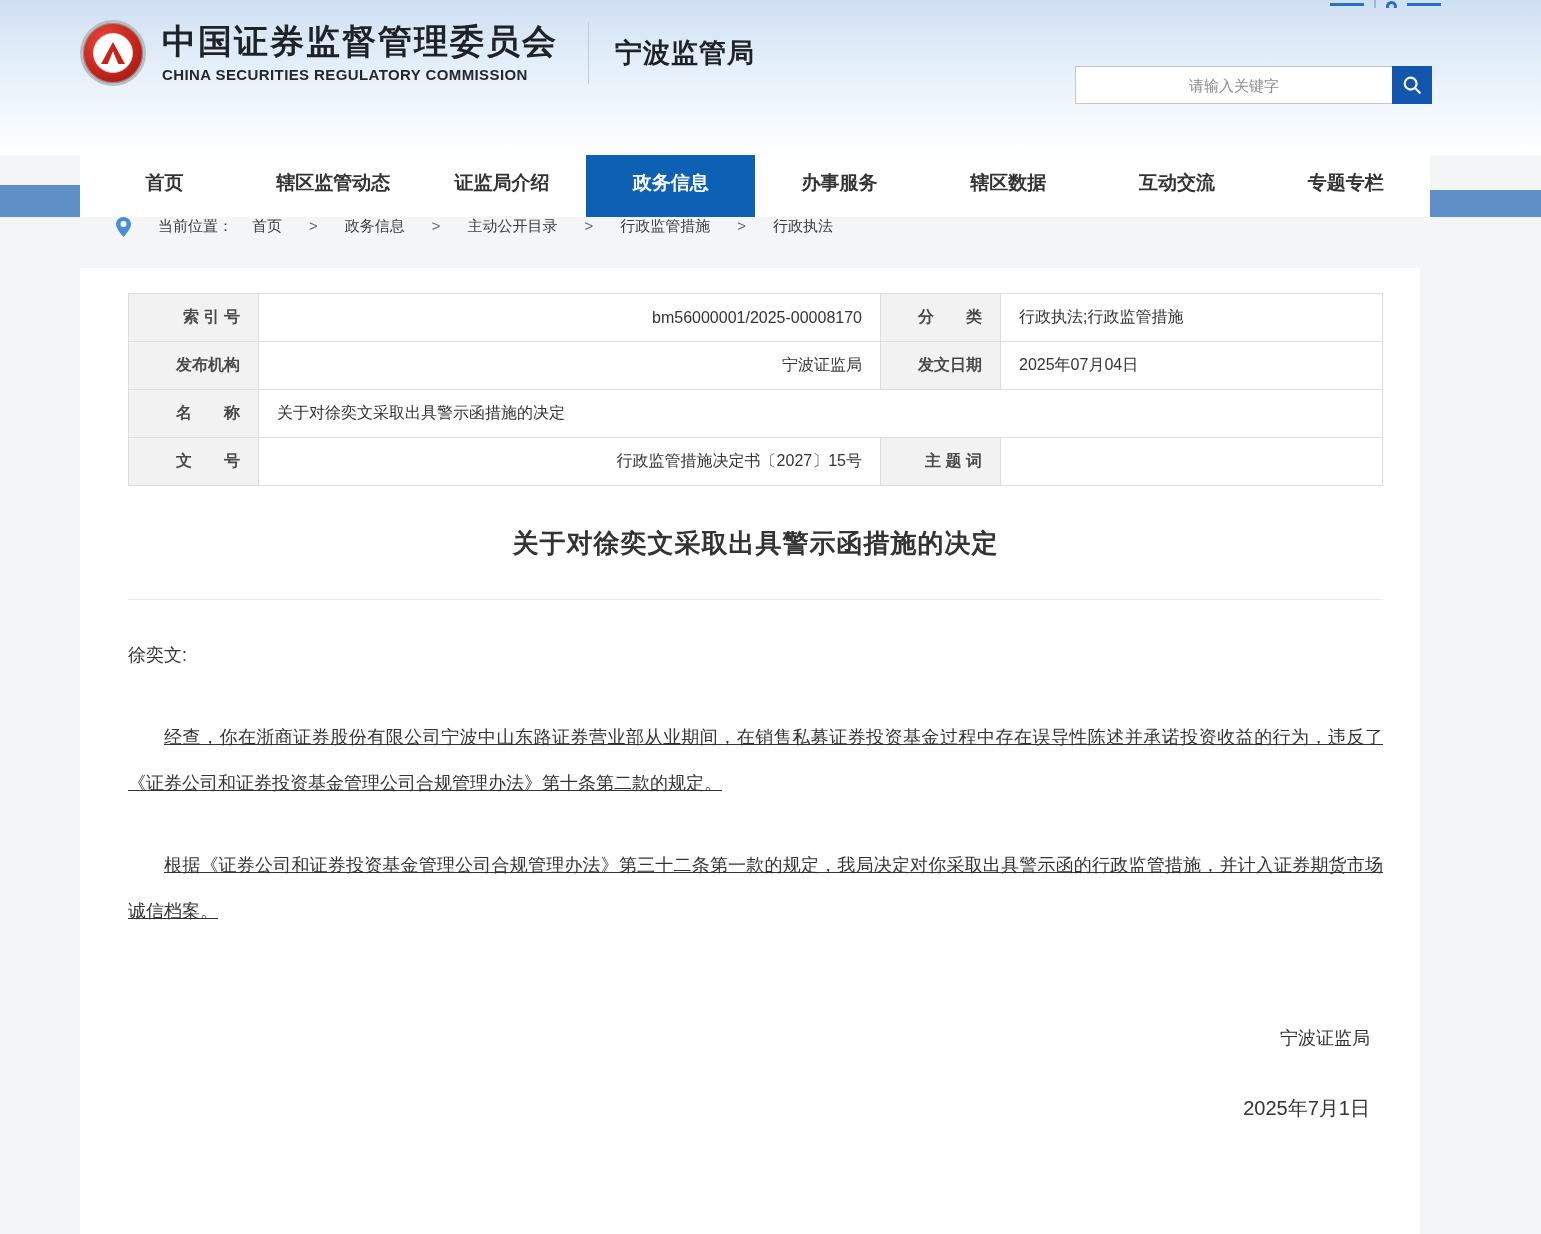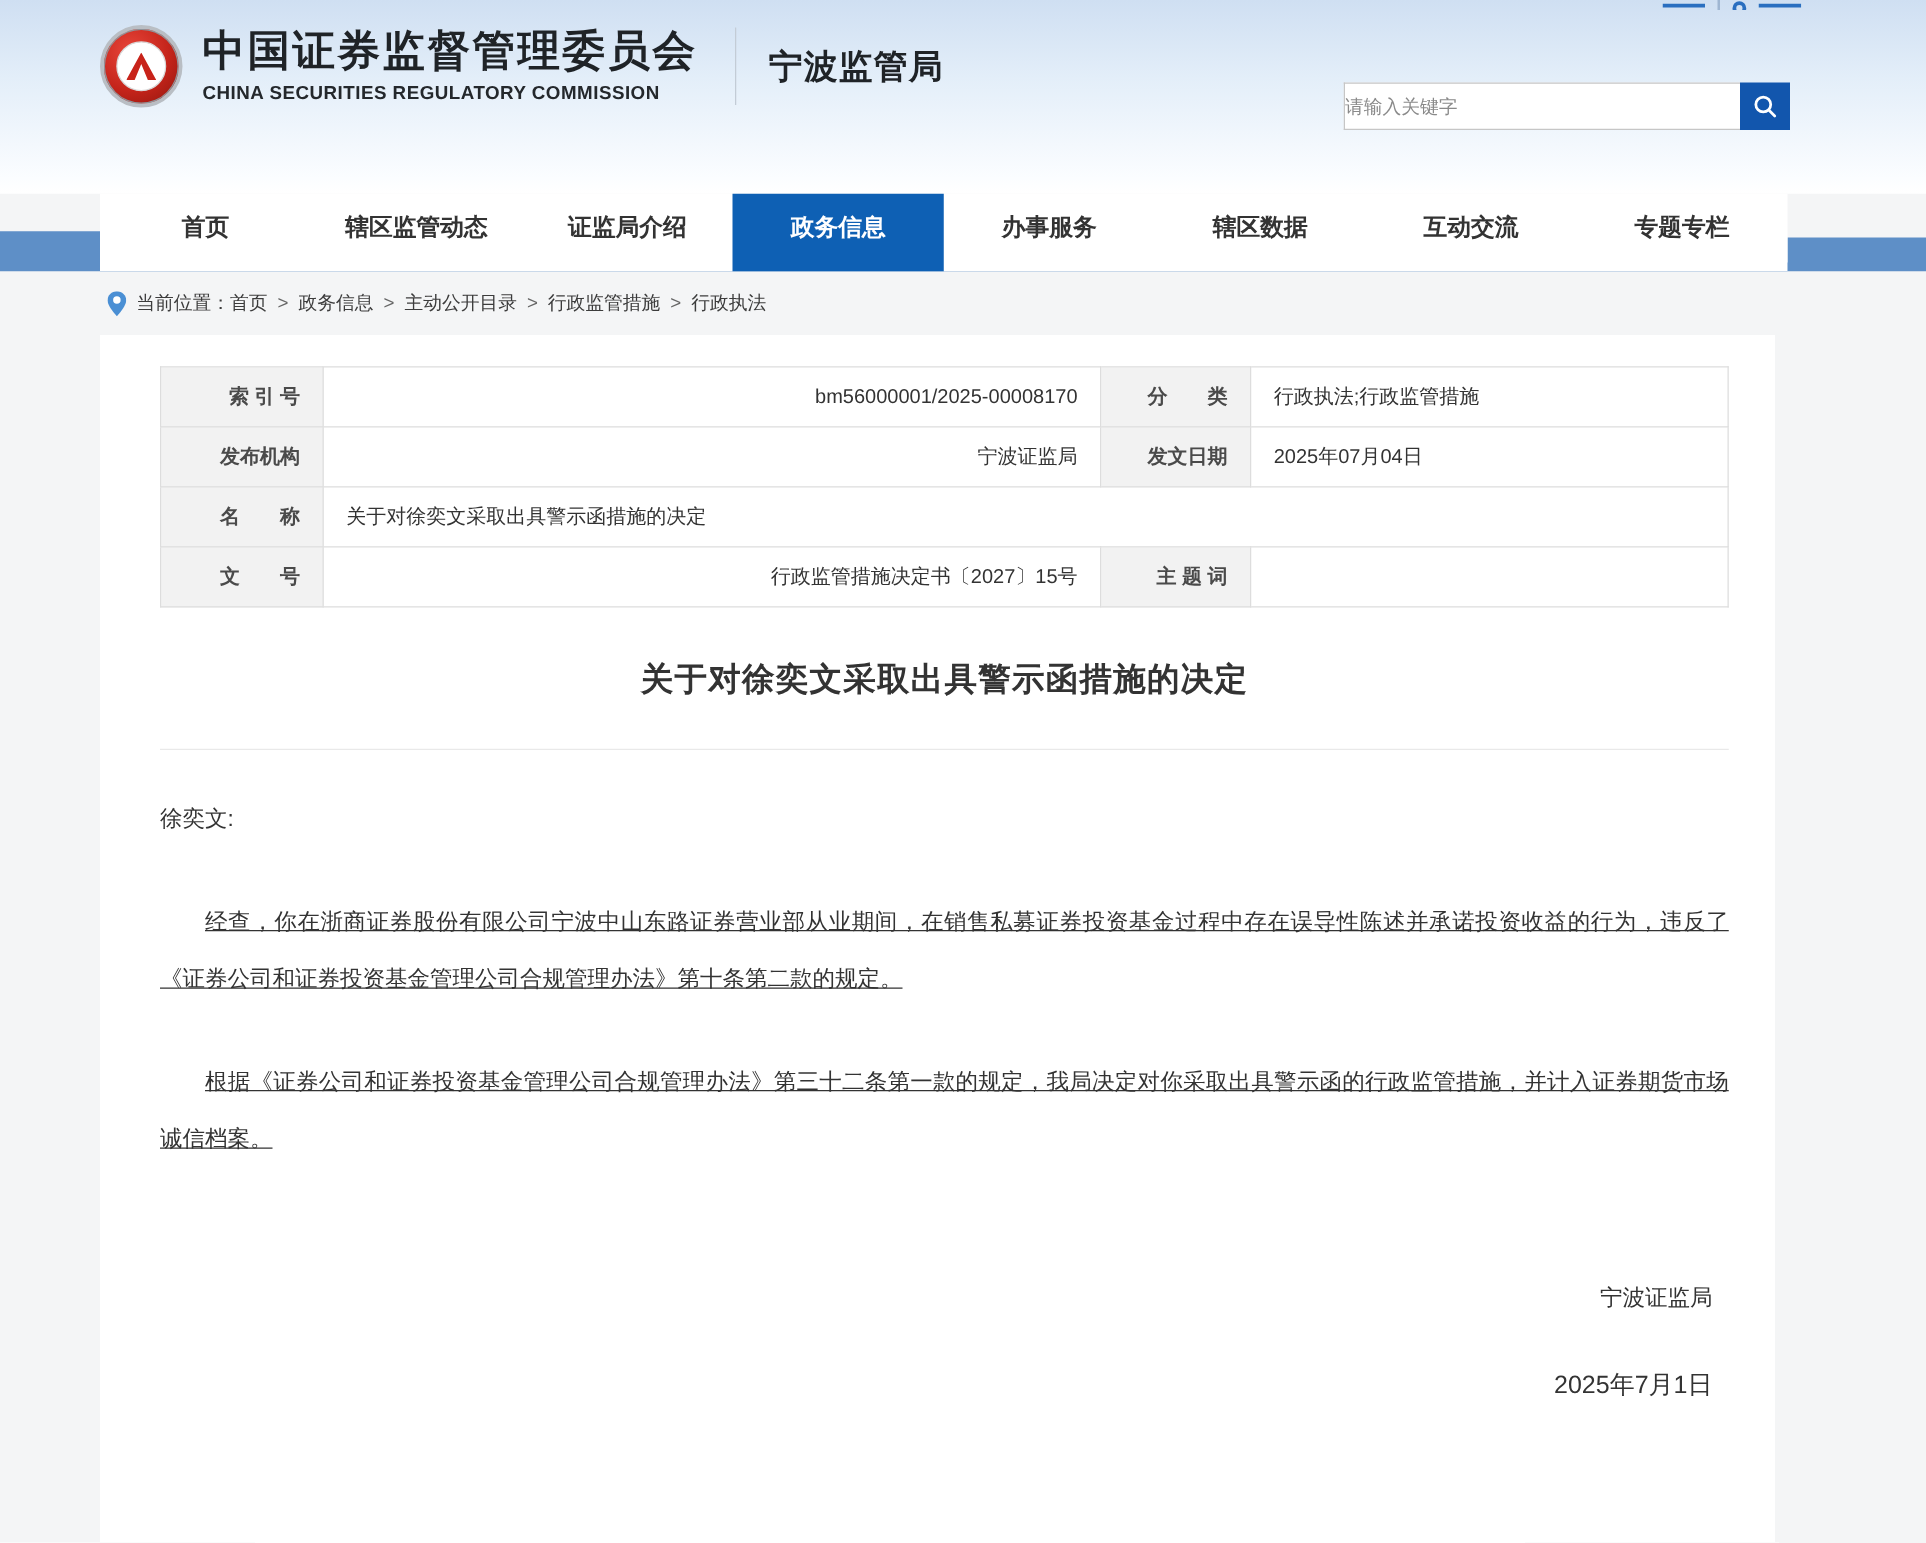--- a/index.html
+++ b/index.html
@@ -21,39 +21,39 @@
     background:#fff; border-radius:50%; border:1px solid #d8d8d8; }
   .emblem .mark { position:absolute; left:50%; top:50%; width:24px; height:22px; margin:-11px 0 0 -12px;
     background:#c8231a; clip-path:polygon(50% 0%, 100% 100%, 72% 100%, 50% 42%, 28% 100%, 0% 100%); }
   .org-names { margin-left:16px; }
   .org-cn { font-size:34px; font-weight:700; color:#1f2327; letter-spacing:2px; line-height:1.1; }
   .org-en { font-size:15px; font-weight:700; color:#24282c; letter-spacing:0.4px; margin-top:5px; }
   .brand-divider { width:1px; height:62px; background:#c3ccd6; margin:0 26px 0 30px; }
   .bureau { font-size:27px; font-weight:700; color:#1f2327; letter-spacing:1px; }
   .searchbar { position:absolute; top:66px; right:109px; width:357px; height:38px; display:flex; }
   .search-input { flex:1; height:38px; border:1px solid #c6c6c6; border-right:none; background:#fff;
-    padding:0 0; font-size:15px; color:#333; outline:none; }
+    padding:0 0; font-size:15px; color:#333; outline:none;text-align:center; }
   .search-input::placeholder { color:#8a8a8a; }
   .search-btn { width:40px; height:38px; background:#1256ad; border:none; cursor:pointer;
     display:flex; align-items:center; justify-content:center; }
 
   
   .navwrap { position:relative; height:62px; background:transparent; }
   .nav-side-block { position:absolute; background:#5e8fc7; }
   .nav-side-block.left { left:0; top:30px; width:80px; height:32px; }
   .nav-side-block.right { right:0; top:35px; width:111px; height:27px; }
   .nav { position:absolute; left:80px; top:0; width:1350px; height:62px; background:#fff; display:flex; }
   .nav-strip { position:absolute; left:80px; bottom:0; width:1350px; height:7px; background:#0b57ad; }
   .nav-item { flex:1; text-align:center; line-height:55px; height:55px; font-size:19px; font-weight:700;
     color:#333; cursor:pointer; position:relative; z-index:2; }
   .nav-item.active { background:#0e60b4; color:#fff; height:62px; }
 
   
-  .breadcrumb { height:51px; background:#f4f5f6; display:flex; align-items:center; padding-left:86px;
-    font-size:15px; color:#3c3c3c; }
+  .breadcrumb { height:51px; background:#f4f5f6; display:flex; align-items:flex-start; padding-left:116px;
+    font-size:15px; color:#3c3c3c;gap:19px; }
   .breadcrumb .pin { margin-right:8px; display:inline-flex; }
   .breadcrumb a { color:#3c3c3c; text-decoration:none; cursor:pointer; }
   .breadcrumb .sep { margin:0 8px; color:#666; }
 
   
   .content { width:1340px; margin-left:80px; background:#fff; min-height:966px; padding:25px 37px 40px 48px; }
 
   table.meta { width:100%; border-collapse:collapse; table-layout:fixed; }
   table.meta td { border:1px solid #ddd; height:48px; font-size:16px; padding:0 18px; }
   td.mlabel { background:#f2f2f2; width:130px; text-align:right; color:#4a4a4a; font-weight:600; padding:0 6px; }

